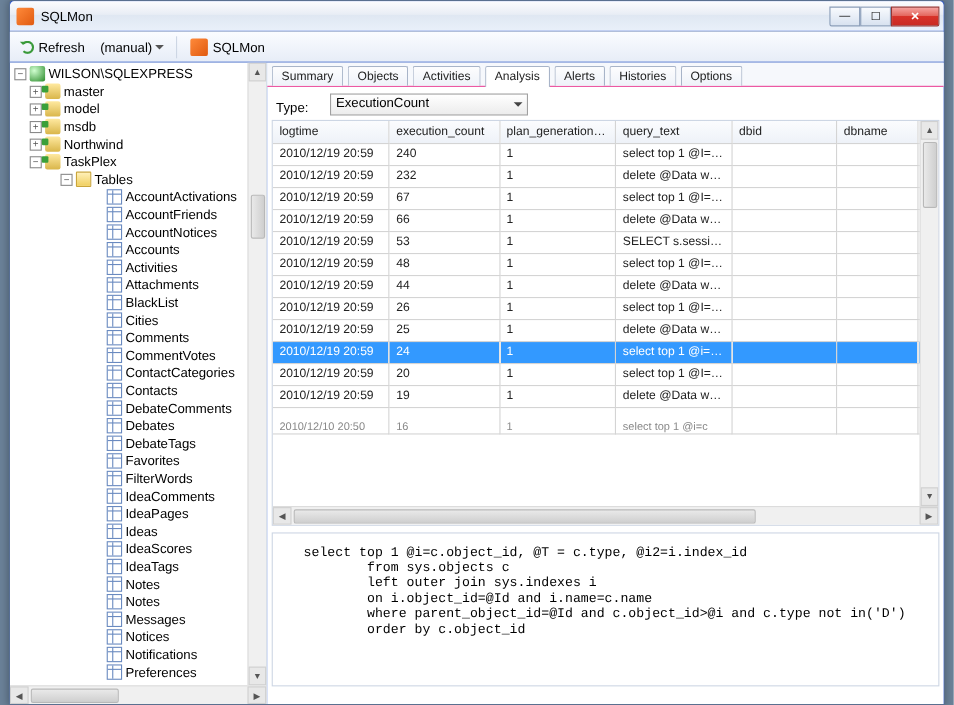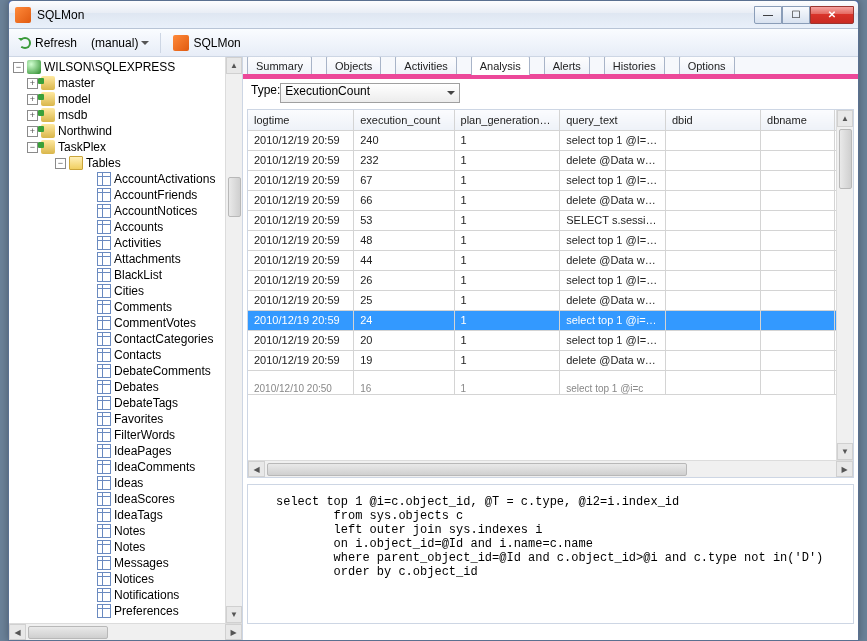--- a/index.html
+++ b/index.html
@@ -51,25 +51,25 @@
 .ic-table { background: #fff; border: 1px solid #6a8ac0; position: relative; }
 .ic-table::before, .ic-table::after { content:""; position:absolute; background:#6a8ac0; }
 .ic-table::before { left:0; right:0; top:3px; height:1px; }
 .ic-table::after { left:4px; top:0; bottom:0; width:1px; }
 .ic-app { background: linear-gradient(135deg,#ff8a3a,#e05a10); border-radius: 2px; }
 .ic-refresh { border: 2px solid #3a9a3a; border-left-color: transparent; border-radius: 50%; position: relative; width: 12px; height: 12px; }
 .ic-refresh::after { content:""; position:absolute; left:-3px; top:-1px; border:3px solid transparent; border-top-color:#3a9a3a; }
 
 
 .right { flex: 1; display: flex; flex-direction: column; background: #fff; }
-.tabs { height: 22px; display: flex; align-items: flex-end; padding: 2px 4px 0 4px; gap: 14px; border-bottom: 5px solid #ec4899; background: #f6f8fc; }
+.tabs { height: 22px; display: flex; align-items: flex-end; padding: 2px 4px 0 4px; gap: 4px; border-bottom: 1px solid #ec4899; background: #f6f8fc; }
 .tab { padding: 3px 8px 2px; border: 1px solid #a8b4c8; border-bottom: none; background: linear-gradient(#fdfdfe,#eef2f9); border-radius: 2px 2px 0 0; font-size: 11px; color: #222; }
 .tab.active { background: #fff; position: relative; top: 1px; padding-bottom: 3px; }
 
-.typebar { height: 30px; display: flex; align-items: flex-start; padding: 4px 8px; }
+.typebar { height: 30px; display: flex; align-items: flex-end; padding: 4px 8px; gap: 20px; }
 .typebar select, .select-fake { width: 180px; height: 20px; border: 1px solid #a0a0a0; background: linear-gradient(#fff,#ececec); padding: 0 4px; position: relative; }
 .select-fake::after { content:""; position:absolute; right:4px; top:7px; border:4px solid transparent; border-top-color:#444; }
 
 .grid-wrap { flex: 1; border: 1px solid #cdd6e4; margin: 0 4px; display: flex; flex-direction: column; overflow: hidden; }
 .grid { flex: 1; overflow: hidden; position: relative; }
 table { border-collapse: collapse; width: 100%; table-layout: fixed; }
 th, td { border: 1px solid #d4d4d4; padding: 3px 6px; text-align: left; font-size: 11px; color: #222; overflow: hidden; text-overflow: ellipsis; white-space: nowrap; height: 20px; }
 th { background: linear-gradient(#fbfcfe,#eef2f8); font-weight: normal; border-top: none; }
 th:first-child, td:first-child { border-left: none; margin-left: 29px; }
 tr.sel td { background: #3399ff; color: #fff; }
@@ -250,26 +250,26 @@
               <span class="label">Favorites</span>
             </li>
             <li class="tree-row depth3">
               <span class="spacer"></span>
               <span class="node-icon ic-table"></span>
               <span class="label">FilterWords</span>
             </li>
             <li class="tree-row depth3">
               <span class="spacer"></span>
               <span class="node-icon ic-table"></span>
+              <span class="label">IdeaComments</span>
+            </li>
+            <li class="tree-row depth3">
+              <span class="spacer"></span>
+              <span class="node-icon ic-table"></span>
               <span class="label">IdeaPages</span>
-            </li>
-            <li class="tree-row depth3">
-              <span class="spacer"></span>
-              <span class="node-icon ic-table"></span>
-              <span class="label">IdeaComments</span>
             </li>
             <li class="tree-row depth3">
               <span class="spacer"></span>
               <span class="node-icon ic-table"></span>
               <span class="label">Ideas</span>
             </li>
             <li class="tree-row depth3">
               <span class="spacer"></span>
               <span class="node-icon ic-table"></span>
               <span class="label">IdeaScores</span>

